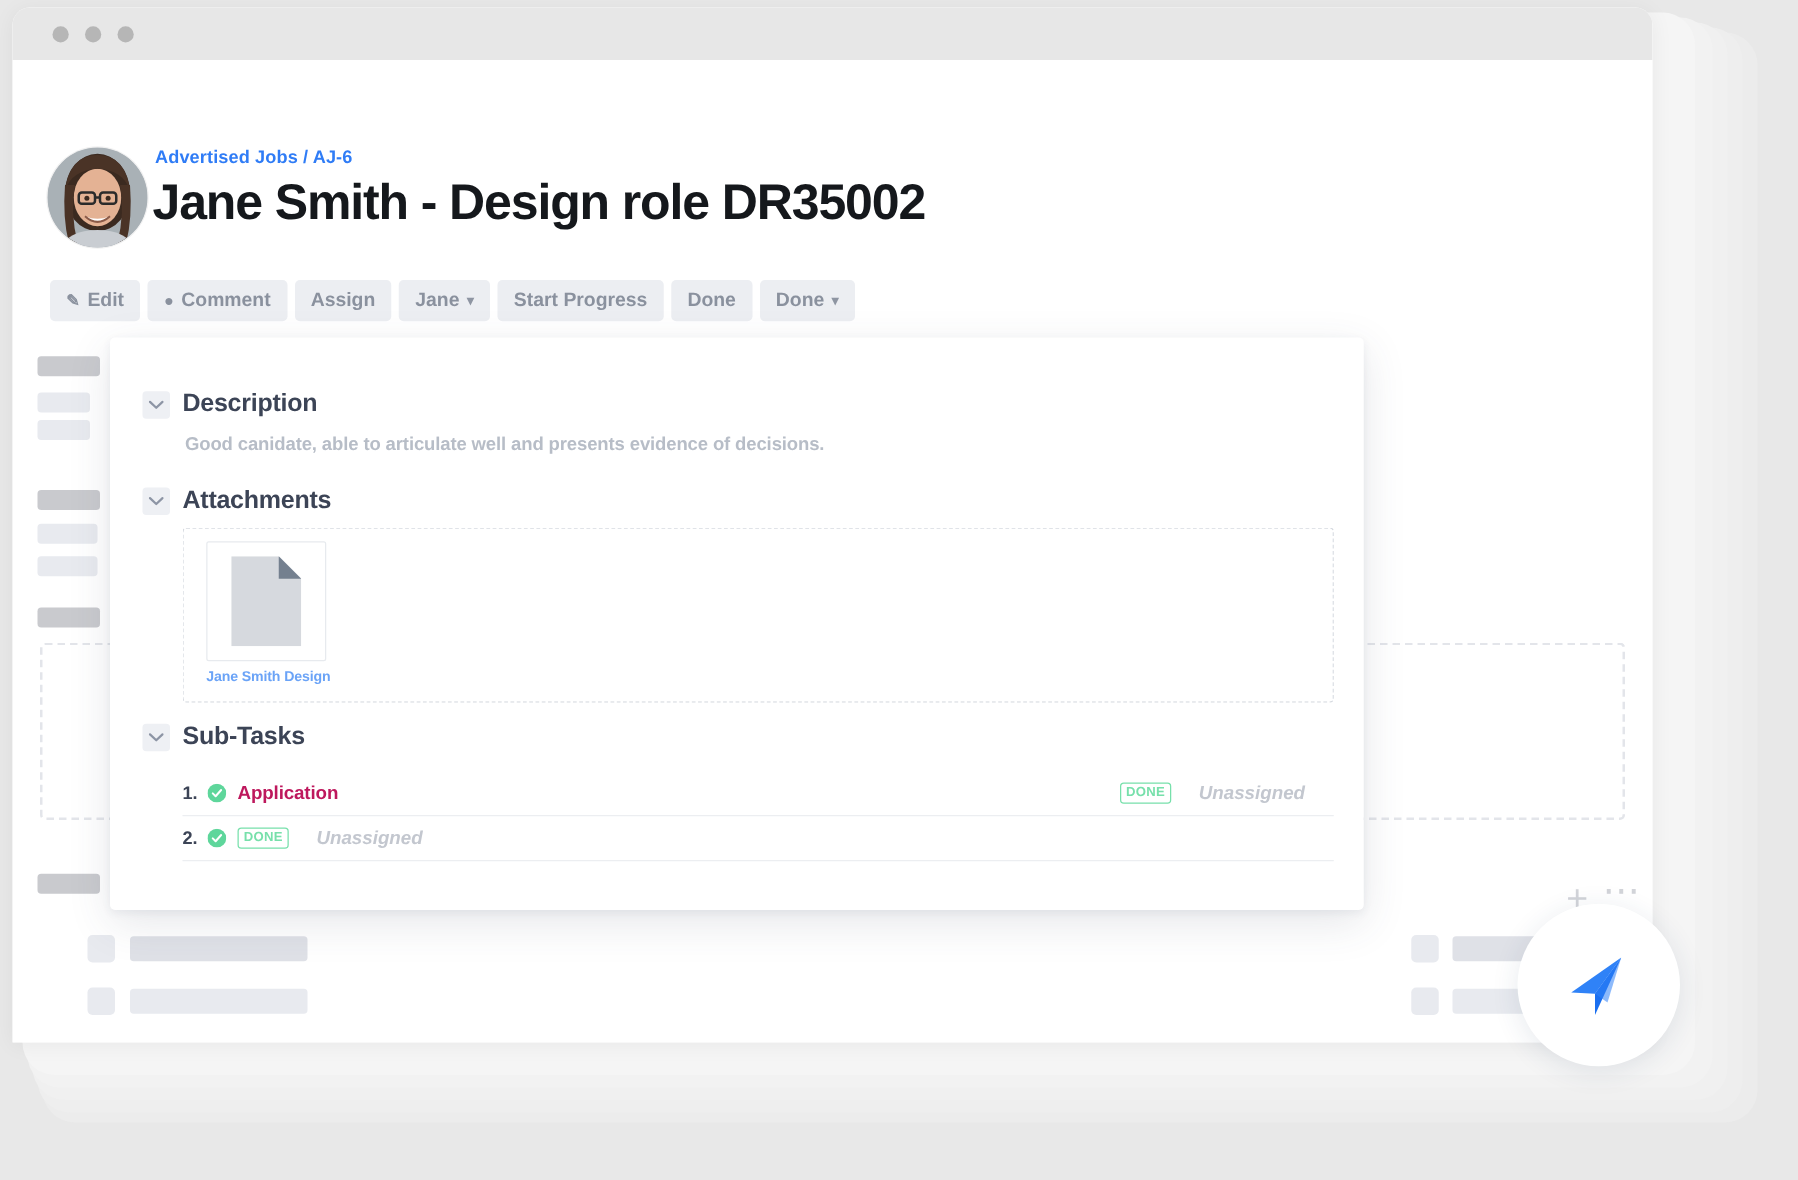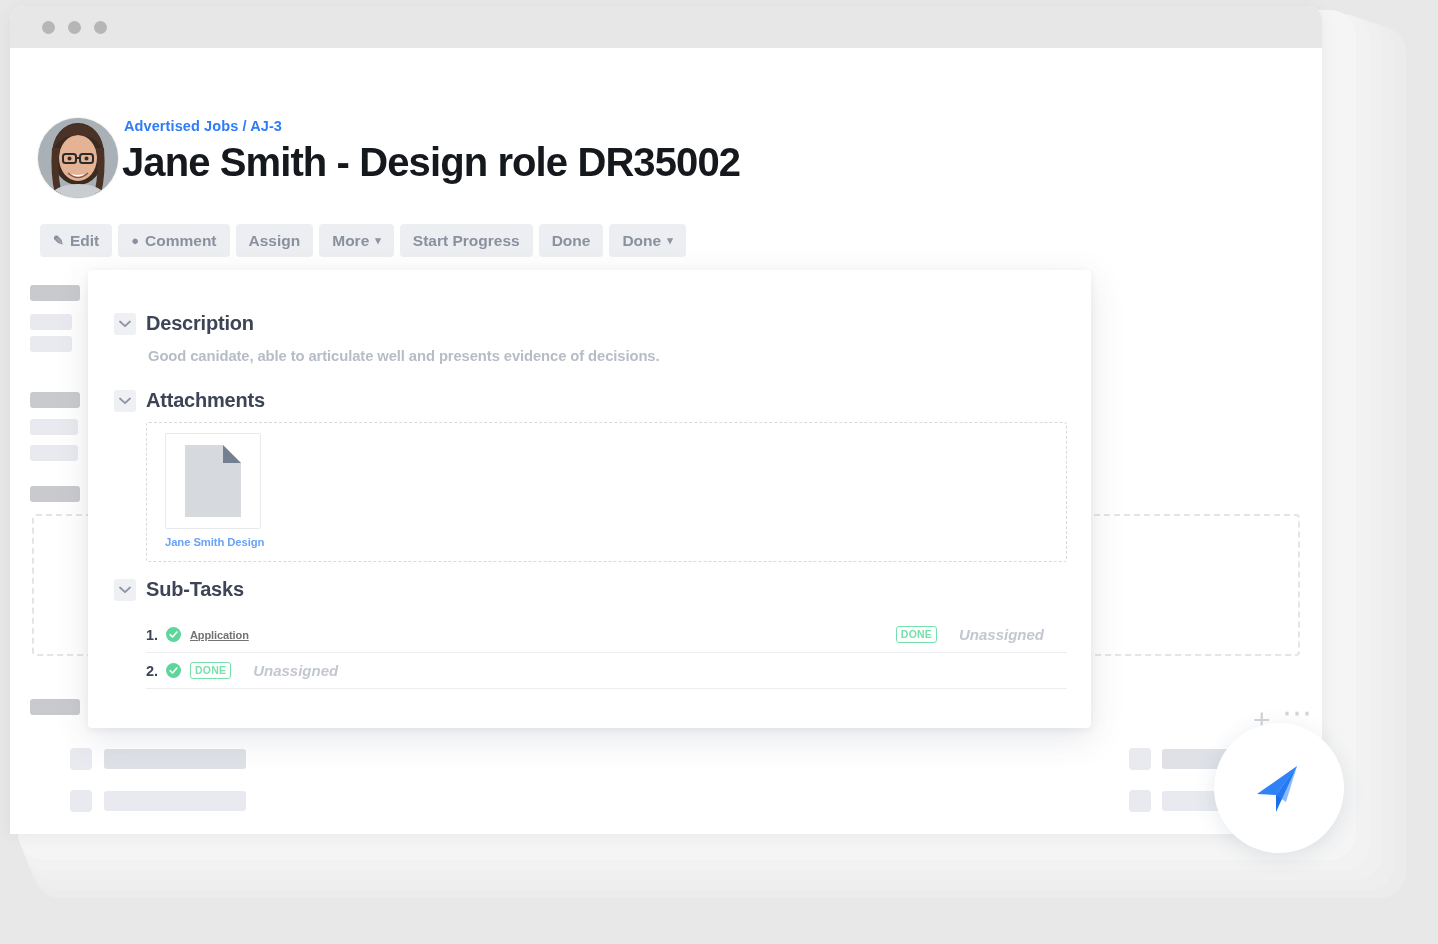--- a/index.html
+++ b/index.html
@@ -208,26 +208,25 @@
   }
   .st-num {
     width: 20px;
     color: #3c4456;
     font-weight: 700;
     font-size: 14.5px;
   }
   .st-check { width: 24px; display: flex; align-items: center; }
   .st-label {
     flex: 1;
-    color: #737373;
-    font-weight: 700;
-    font-size: 11px;
+    color: #be185d;
+    font-weight: 700;
+    font-size: 15px;
     letter-spacing: -0.1px;
     cursor: pointer;
-    text-decoration: underline;
   }
   .st-badge {
     border: 1.5px solid #77e0ab;
     color: #77e0ab;
     border-radius: 3px;
     font-size: 10.5px;
     font-weight: 700;
     padding: 1px 4px 2px;
     letter-spacing: 0.2px;
     margin-right: 22px;
@@ -321,38 +320,38 @@
             <rect x="42" y="36" width="13" height="9" rx="2.5" fill="none" stroke="#2b2b2b" stroke-width="2"></rect>
             <line x1="38" y1="40" x2="42" y2="40" stroke="#2b2b2b" stroke-width="2"></line>
             <circle cx="31.5" cy="40.5" r="2" fill="#3b2a20"></circle>
             <circle cx="48.5" cy="40.5" r="2" fill="#3b2a20"></circle>
             <path d="M30 55 Q40 63 50 55 Q40 59 30 55 Z" fill="#ffffff"></path>
             <path d="M30 55 Q40 64 50 55" fill="none" stroke="#8a5a48" stroke-width="1.6"></path>
             <ellipse cx="40" cy="80" rx="28" ry="14" fill="#c9cdd2"></ellipse>
           </g>
         </svg>
       </div>
-      <div class="breadcrumb">Advertised Jobs / AJ-3</div>
+      <div class="breadcrumb">Advertised Jobs / AJ-6</div>
       <h1 class="page-title">Jane Smith - Design role DR35002</h1>
     </div>
 
     <div class="toolbar">
       <button class="tbtn">
         <span class="glyph">✎</span>
         <span>Edit</span>
       </button>
       <button class="tbtn">
         <span class="glyph">●</span>
         <span>Comment</span>
       </button>
       <button class="tbtn">
         <span>Assign</span>
       </button>
       <button class="tbtn">
-        <span>More</span>
+        <span>Jane</span>
         <span class="chev">▾</span>
       </button>
       <button class="tbtn">
         <span>Start Progress</span>
       </button>
       <button class="tbtn">
         <span>Done</span>
       </button>
       <button class="tbtn">
         <span>Done</span>

